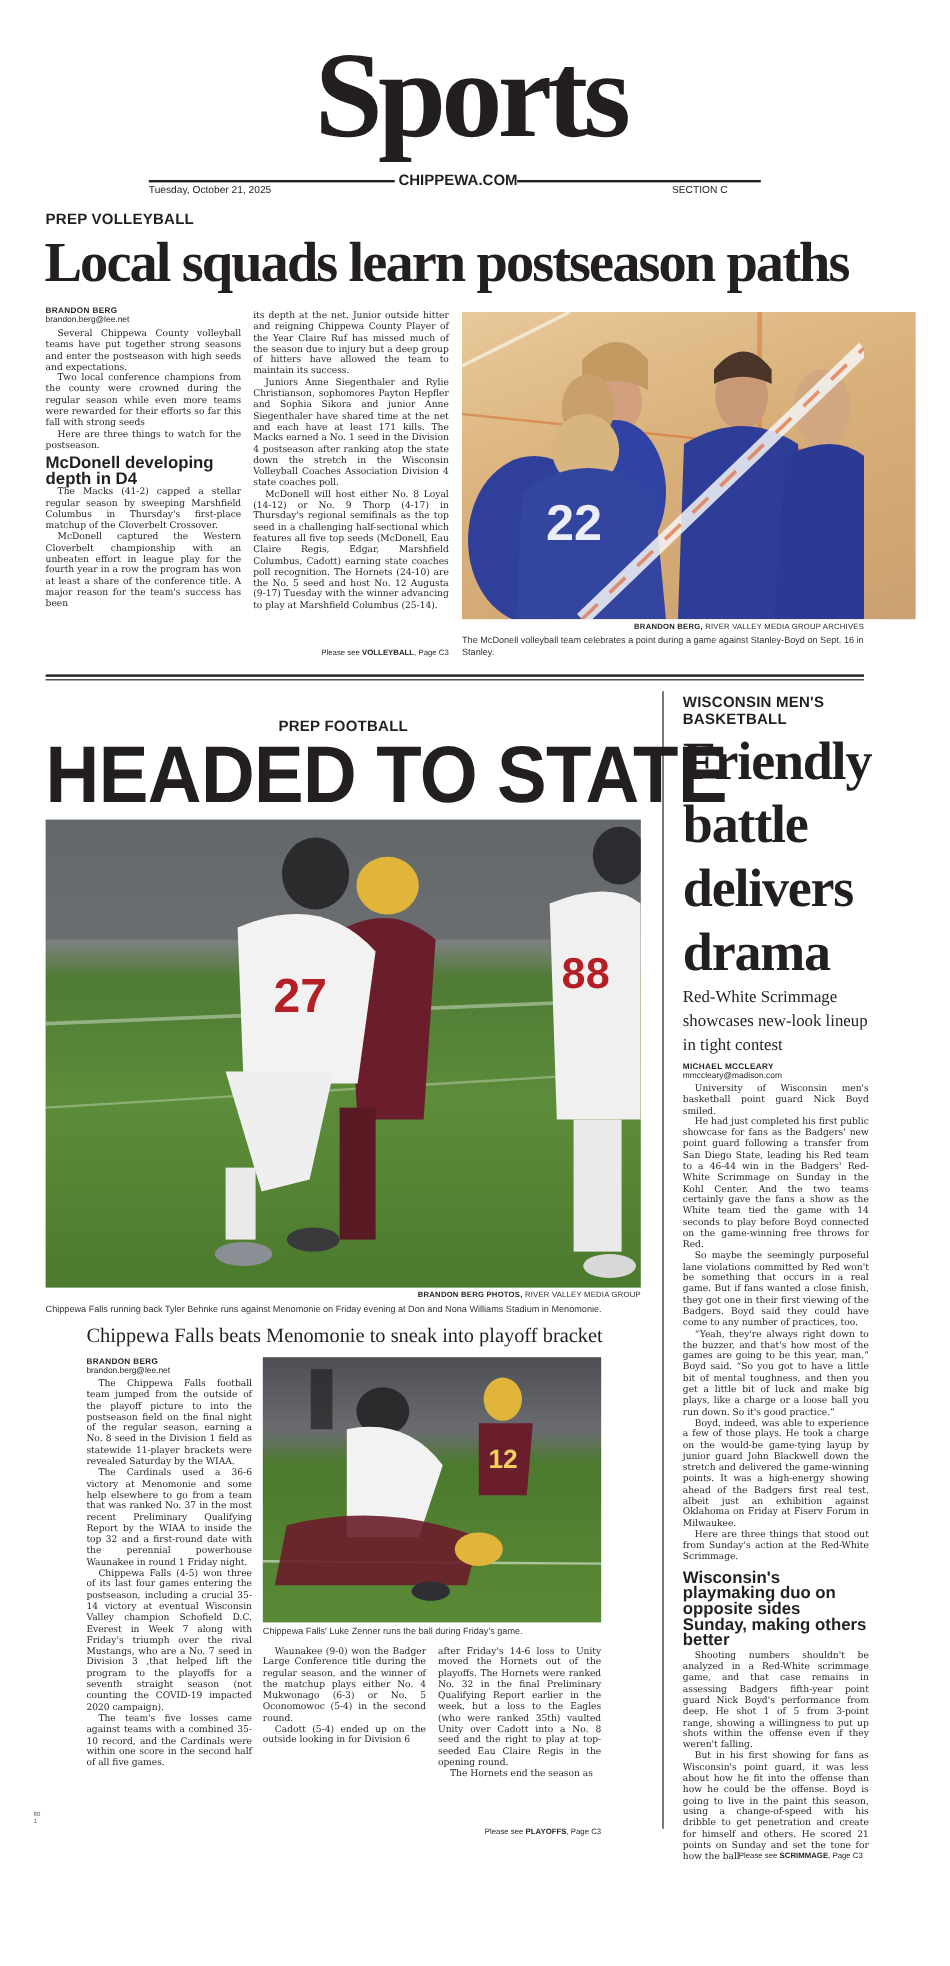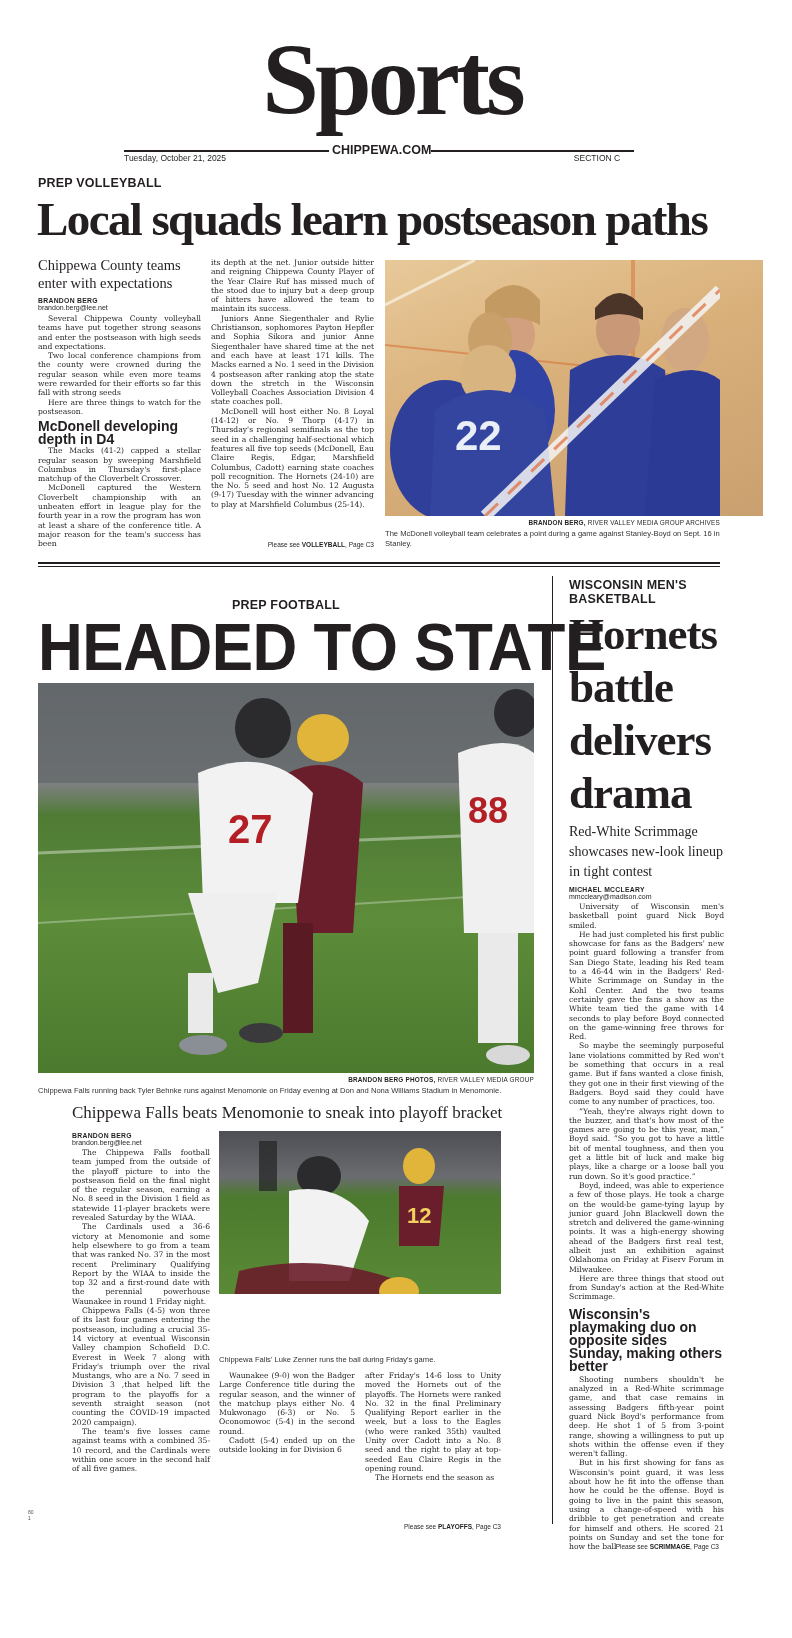--- a/index.html
+++ b/index.html
@@ -23,44 +23,43 @@
 .photo{overflow:hidden}
 </style>
 </head>
 <body>
 
 <div class="abs masthead">Sports</div>
 <div class="abs rule" style="left:124px;top:150px;width:205px;height:2px"></div>
 <div class="abs sans" style="left:332px;top:143px;width:96px;font-weight:bold;font-size:12.5px">CHIPPEWA.COM</div>
 <div class="abs rule" style="left:431px;top:150px;width:203px;height:2px"></div>
 <div class="abs sans" style="left:124px;top:153px;font-size:8.5px">Tuesday, October 21, 2025</div>
-<div class="abs sans" style="left:560px;top:153px;width:74px;text-align:center;font-size:8.5px">SECTION C</div>
+<div class="abs sans" style="left:560px;top:153px;width:74px;text-align:left;font-size:8.5px">SECTION C</div>
 
 <div class="abs kicker" style="left:38px;top:176px">PREP VOLLEYBALL</div>
 <div class="abs serif" style="left:37px;top:191px;width:700px;font-weight:bold;font-size:47px;letter-spacing:-1.6px;line-height:56px;white-space:nowrap">Local squads learn postseason paths</div>
 
 <div class="abs" style="left:38px;top:256px;width:163px">
-  <div class="serif" style="font-size:14.5px;line-height:18px;margin-bottom:5px">Chippewa County teams enter with expectations</div>
   <div class="byline">BRANDON BERG</div>
   <div class="email" style="margin-bottom:3px">brandon.berg@lee.net</div>
   <div class="body">
     <p>Several Chippewa County volleyball teams have put together strong seasons and enter the postseason with high seeds and expectations.</p>
     <p>Two local conference champions from the county were crowned during the regular season while even more teams were rewarded for their efforts so far this fall with strong seeds</p>
     <p>Here are three things to watch for the postseason.</p>
   </div>
   <div class="subhead" style="margin-top:4px">McDonell developing depth in D4</div>
   <div class="body">
     <p>The Macks (41-2) capped a stellar regular season by sweeping Marshfield Columbus in Thursday's first-place matchup of the Cloverbelt Crossover.</p>
     <p>McDonell captured the Western Cloverbelt championship with an unbeaten effort in league play for the fourth year in a row the program has won at least a share of the conference title. A major reason for the team's success has been</p>
   </div>
 </div>
 
 <div class="abs" style="left:211px;top:258px;width:163px">
   <div class="body">
-    <p style="text-indent:0">its depth at the net. Junior outside hitter and reigning Chippewa County Player of the Year Claire Ruf has missed much of the stood due to injury but a deep group of hitters have allowed the team to maintain its success.</p>
+    <p style="text-indent:0">its depth at the net. Junior outside hitter and reigning Chippewa County Player of the Year Claire Ruf has missed much of the season due to injury but a deep group of hitters have allowed the team to maintain its success.</p>
     <p>Juniors Anne Siegenthaler and Rylie Christianson, sophomores Payton Hepfler and Sophia Sikora and junior Anne Siegenthaler have shared time at the net and each have at least 171 kills. The Macks earned a No. 1 seed in the Division 4 postseason after ranking atop the state down the stretch in the Wisconsin Volleyball Coaches Association Division 4 state coaches poll.</p>
     <p>McDonell will host either No. 8 Loyal (14-12) or No. 9 Thorp (4-17) in Thursday's regional semifinals as the top seed in a challenging half-sectional which features all five top seeds (McDonell, Eau Claire Regis, Edgar, Marshfield Columbus, Cadott) earning state coaches poll recognition. The Hornets (24-10) are the No. 5 seed and host No. 12 Augusta (9-17) Tuesday with the winner advancing to play at Marshfield Columbus (25-14).</p>
   </div>
 </div>
 <div class="abs jump" style="left:211px;top:541px;width:163px"><span>Please see </span><b>VOLLEYBALL</b><span>, Page C3</span></div>
 
 <div class="abs photo" style="left:385px;top:260px;width:378px;height:256px;background:linear-gradient(160deg,#e8c99a 0%,#d9b07a 45%,#caa070 100%)">
   <svg width="335" height="256" viewBox="0 0 335 256">
     <line x1="0" y1="45" x2="90" y2="0" stroke="#f3e6cf" stroke-width="3"></line>
     <line x1="0" y1="85" x2="335" y2="120" stroke="#d7743a" stroke-width="2" opacity="0.6"></line>
@@ -126,21 +125,21 @@
   <div class="byline">BRANDON BERG</div>
   <div class="email" style="margin-bottom:2px">brandon.berg@lee.net</div>
   <div class="body">
     <p>The Chippewa Falls football team jumped from the outside of the playoff picture to into the postseason field on the final night of the regular season, earning a No. 8 seed in the Division 1 field as statewide 11-player brackets were revealed Saturday by the WIAA.</p>
     <p>The Cardinals used a 36-6 victory at Menomonie and some help elsewhere to go from a team that was ranked No. 37 in the most recent Preliminary Qualifying Report by the WIAA to inside the top 32 and a first-round date with the perennial powerhouse Waunakee in round 1 Friday night.</p>
     <p>Chippewa Falls (4-5) won three of its last four games entering the postseason, including a crucial 35-14 victory at eventual Wisconsin Valley champion Schofield D.C. Everest in Week 7 along with Friday's triumph over the rival Mustangs, who are a No. 7 seed in Division 3 ,that helped lift the program to the playoffs for a seventh straight season (not counting the COVID-19 impacted 2020 campaign).</p>
     <p>The team's five losses came against teams with a combined 35-10 record, and the Cardinals were within one score in the second half of all five games.</p>
   </div>
 </div>
 
-<div class="abs photo" style="left:219px;top:1131px;width:282px;height:163px;background:linear-gradient(180deg,#4d4f55 0%,#6a6c70 28%,#4c7a2e 40%,#5a8a36 100%)">
+<div class="abs photo" style="left:219px;top:1131px;width:282px;height:221px;background:linear-gradient(180deg,#4d4f55 0%,#6a6c70 28%,#4c7a2e 40%,#5a8a36 100%)">
   <svg width="282" height="221" viewBox="0 0 282 221">
     <line x1="0" y1="170" x2="282" y2="172" stroke="#e6efe0" stroke-width="2" opacity="0.6"></line>
     <rect x="40" y="10" width="18" height="50" fill="#222" opacity="0.7"></rect>
     <ellipse cx="200" cy="35" rx="16" ry="18" fill="#e1b43a"></ellipse>
     <path d="M180 55 h45 l-5 60 h-40z" fill="#6a1d2a"></path>
     <text x="188" y="92" font-family="Liberation Sans, sans-serif" font-size="22" font-weight="bold" fill="#f2d060">12</text>
     <ellipse cx="100" cy="45" rx="22" ry="20" fill="#2b2b2e"></ellipse>
     <path d="M70 60 q50 -10 80 30 l-20 60 h-60z" fill="#f2f2f2"></path>
     <path d="M20 140 q80 -20 160 10 l-10 40 h-160z" fill="#6a1d2a" opacity="0.9"></path>
     <ellipse cx="180" cy="160" rx="20" ry="14" fill="#e1b43a"></ellipse>
@@ -169,21 +168,21 @@
   </div>
 
 <div class="abs" style="left:552px;top:576px;width:1px;height:948px;background:#231f20"></div>
 
 <div class="abs" style="left:569px;top:578px;width:155px">
   <div class="kicker" style="line-height:14px">
       <div>WISCONSIN MEN'S</div>
       <div>BASKETBALL</div>
     </div>
   <div class="serif" style="font-weight:bold;font-size:45px;line-height:53px;letter-spacing:-1px;margin-top:2px">
-    <div>Hornets</div>
+    <div>Friendly</div>
     <div>battle</div>
     <div>delivers</div>
     <div>drama</div>
   </div>
   <div class="serif" style="font-size:14px;line-height:20px;margin-top:2px;margin-bottom:4px">Red-White Scrimmage showcases new-look lineup in tight contest</div>
   <div class="byline">MICHAEL MCCLEARY</div>
   <div class="email" style="margin-bottom:2px">mmccleary@madison.com</div>
   <div class="body">
     <p>University of Wisconsin men's basketball point guard Nick Boyd smiled.</p>
     <p>He had just completed his first public showcase for fans as the Badgers' new point guard following a transfer from San Diego State, leading his Red team to a 46-44 win in the Badgers' Red-White Scrimmage on Sunday in the Kohl Center. And the two teams certainly gave the fans a show as the White team tied the game with 14 seconds to play before Boyd connected on the game-winning free throws for Red.</p>

